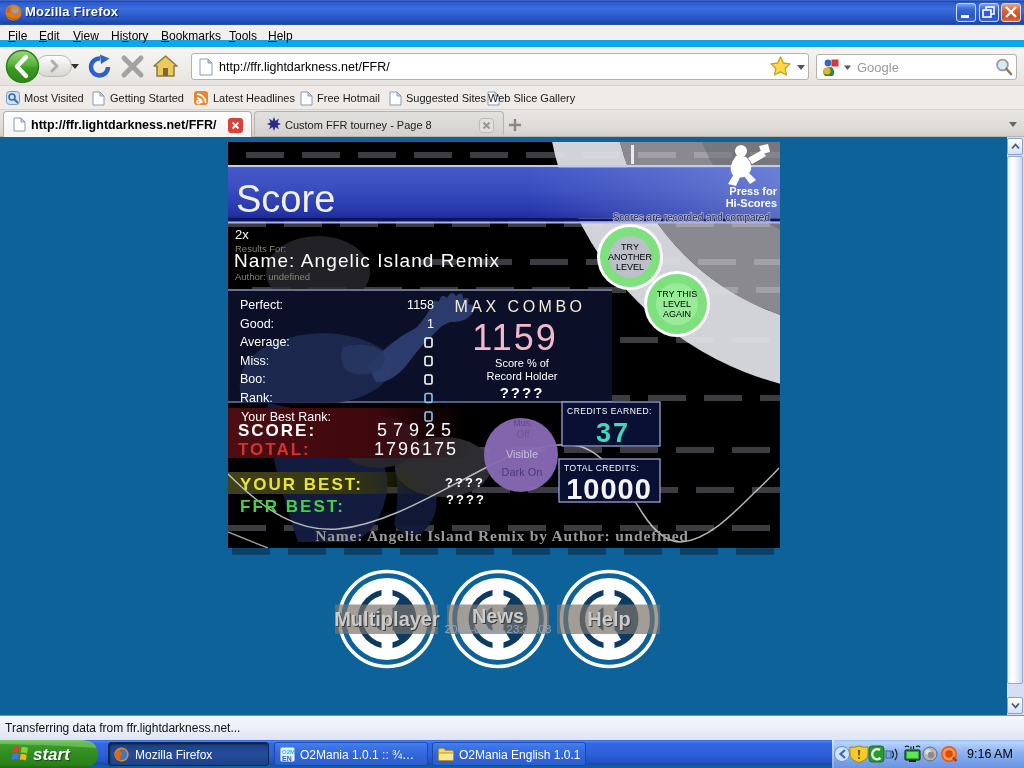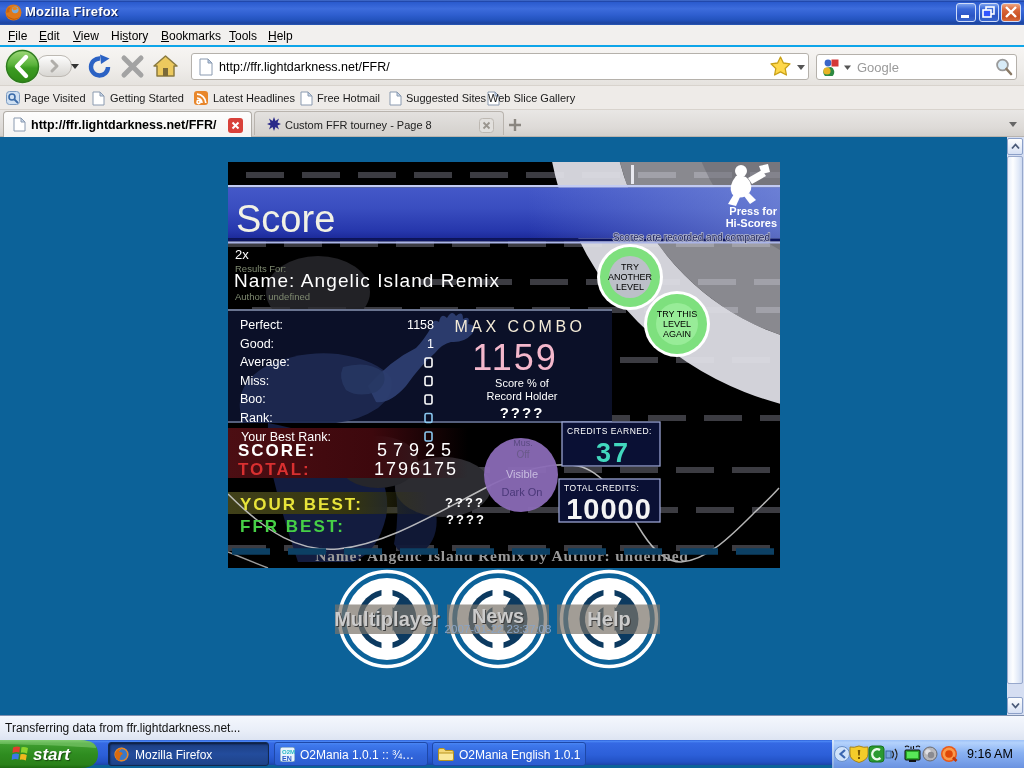--- a/index.html
+++ b/index.html
@@ -12,21 +12,21 @@
   #titlebar { left:0; top:0; width:1024px; height:25px;
     background:linear-gradient(180deg,#5a8aee 0%,#1c3f9a 4%,#2b5bce 10%,#3d6cdc 35%,#2e5ecf 60%,#2353bd 80%,#1d449f 93%,#2a5ab8 100%); }
   #titletext { left:25px; top:4px; color:#fff; font-size:13px; font-weight:bold;
     text-shadow:1px 1px 1px #0a1a50; letter-spacing:.2px; }
   .tbtn { top:3px; width:20px; height:19px; border-radius:3px; border:1px solid #cfdcf8;
     background:linear-gradient(180deg,#7aa0ee 0%,#3a68d8 30%,#2b55c4 70%,#3a66d0 100%);
     color:#fff; text-align:center; }
   #btn-close { background:linear-gradient(180deg,#efa680 0%,#d9663a 35%,#c84f22 75%,#d96a3c 100%); }
 
   
-  #menubar { left:0; top:25px; width:1024px; height:22px; background:#f2f0ee; border-bottom:2px solid #0ea5e9;
+  #menubar { left:0; top:25px; width:1024px; height:22px; background:#f2f0ee; border-bottom:7px solid #0ea5e9;
     font-size:12px; color:#000; }
   .menuitem { position:absolute; top:4px; }
   .menuitem u { text-decoration:underline; }
 
   
   #navbar { left:0; top:47px; width:1024px; height:39px;
     background:linear-gradient(180deg,#f7f5f3 0%,#efedea 55%,#e5e2de 100%); border-bottom:1px solid #d8d3cd; }
   #urlbar { left:191px; top:53px; width:618px; height:27px; background:#fff; border:1px solid #b5b1ab; border-radius:3px; }
   #urltext { left:219px; top:60px; font-size:12.5px; color:#000; }
   #searchbox { left:816px; top:54px; width:201px; height:26px; background:#fff; border:1px solid #b5b1ab; border-radius:3px; }
@@ -163,21 +163,21 @@
     <circle cx="8.5" cy="8" r="5.4" fill="#d8ecf8" stroke="#9a9a9a" stroke-width="1.8"></circle>
     <path d="M12.5 12 L17 17" stroke="#8a7a66" stroke-width="2.6" stroke-linecap="round"></path>
   </svg>
 
   <div class="abs" id="bookmarksbar">
     <svg class="bk" style="left:6px; top:5px;" width="14" height="14">
         <rect x="0.5" y="0.5" width="13" height="13" rx="3" fill="#cfe0f2" stroke="#7a9ac0"></rect>
         <circle cx="6" cy="6" r="3" fill="none" stroke="#3a6aa8" stroke-width="1.6"></circle>
         <path d="M8.5 8.5 L12 12" stroke="#3a6aa8" stroke-width="1.8"></path>
       </svg>
-    <span class="bk" style="left:24px;">Page Visited</span>
+    <span class="bk" style="left:24px;">Most Visited</span>
     <svg class="bk pageic" style="left:92px; top:5px;" width="13" height="15">
         <path d="M1 1 L8 1 L12 5 L12 14 L1 14 Z" fill="#fff" stroke="#8a9ab0"></path>
         <path d="M8 1 L8 5 L12 5 Z" fill="#c8d8ec" stroke="#8a9ab0"></path>
       </svg>
     <span class="bk" style="left:110px;">Getting Started</span>
     <svg class="bk" style="left:194px; top:5px;" width="14" height="14">
         <rect width="14" height="14" rx="3" fill="#e8862a"></rect>
         <path d="M3 11 A1.6 1.6 0 1 0 3 10.9 M3 7 A5 5 0 0 1 8 12 M3 3.2 A8.8 8.8 0 0 1 11.8 12" stroke="#fff" stroke-width="1.7" fill="none"></path>
       </svg>
     <span class="bk" style="left:213px;">Latest Headlines</span>
@@ -234,21 +234,21 @@
     <div class="abs" style="left:1007px; top:1px; width:16px; height:17px; border:1px solid #8ca0c8; border-radius:2px; background:linear-gradient(180deg,#fdfefe,#d6e0f4);"></div>
     <svg class="abs" style="left:1011px; top:6px;" width="9" height="7">
         <path d="M1 5.5 L4.5 1.5 L8 5.5" stroke="#4a5a78" stroke-width="1.8" fill="none"></path>
       </svg>
     <div class="abs" style="left:1007px; top:19px; width:16px; height:528px; border:1px solid #97a8cc; border-radius:2px; background:linear-gradient(90deg,#e8eefa 0%,#fdfeff 35%,#e2eaf8 75%,#cdd9f0 100%);"></div>
     <div class="abs" style="left:1007px; top:560px; width:16px; height:17px; border:1px solid #8ca0c8; border-radius:2px; background:linear-gradient(180deg,#fdfefe,#d6e0f4);"></div>
     <svg class="abs" style="left:1011px; top:565px;" width="9" height="7">
         <path d="M1 1.5 L4.5 5.5 L8 1.5" stroke="#4a5a78" stroke-width="1.8" fill="none"></path>
       </svg>
 
-    <div class="abs" id="flash" style="left:228px; top:5px; width:512px; height:406px; background:#000;margin-top:20px;">
+    <div class="abs" id="flash" style="left:228px; top:5px; width:512px; height:406px; background:#000;">
     <svg width="552" height="406" viewBox="0 0 552 406" font-family="Liberation Sans, sans-serif">
       <defs>
         <linearGradient id="bandg" x1="0" y1="0" x2="0" y2="1">
           <stop offset="0" stop-color="#4458c8"></stop>
               <stop offset="0.4" stop-color="#3a4ec0"></stop>
           <stop offset="0.85" stop-color="#2637ac"></stop>
               <stop offset="1" stop-color="#1c2a9a"></stop>
         </linearGradient>
         <linearGradient id="redg" x1="0" y1="0" x2="1" y2="0">
           <stop offset="0" stop-color="#4c0e13"></stop>

